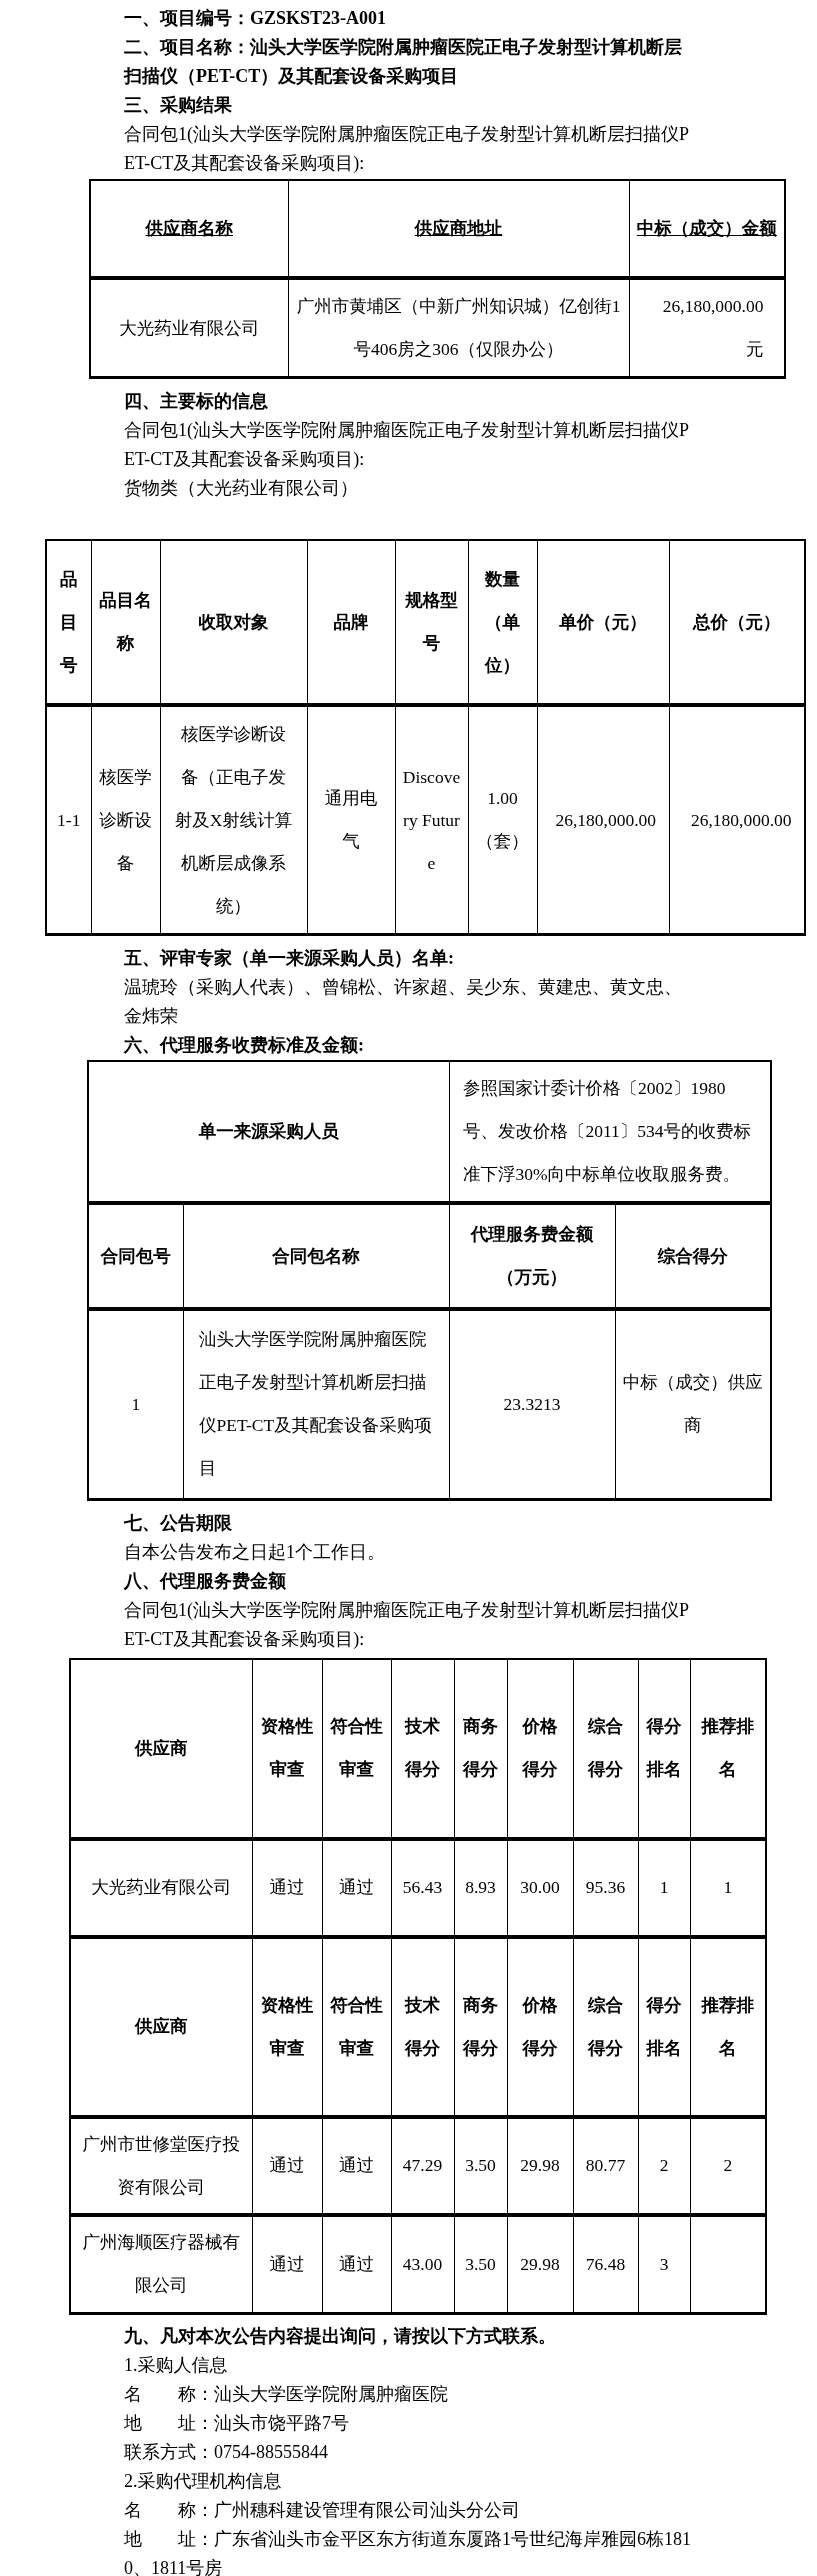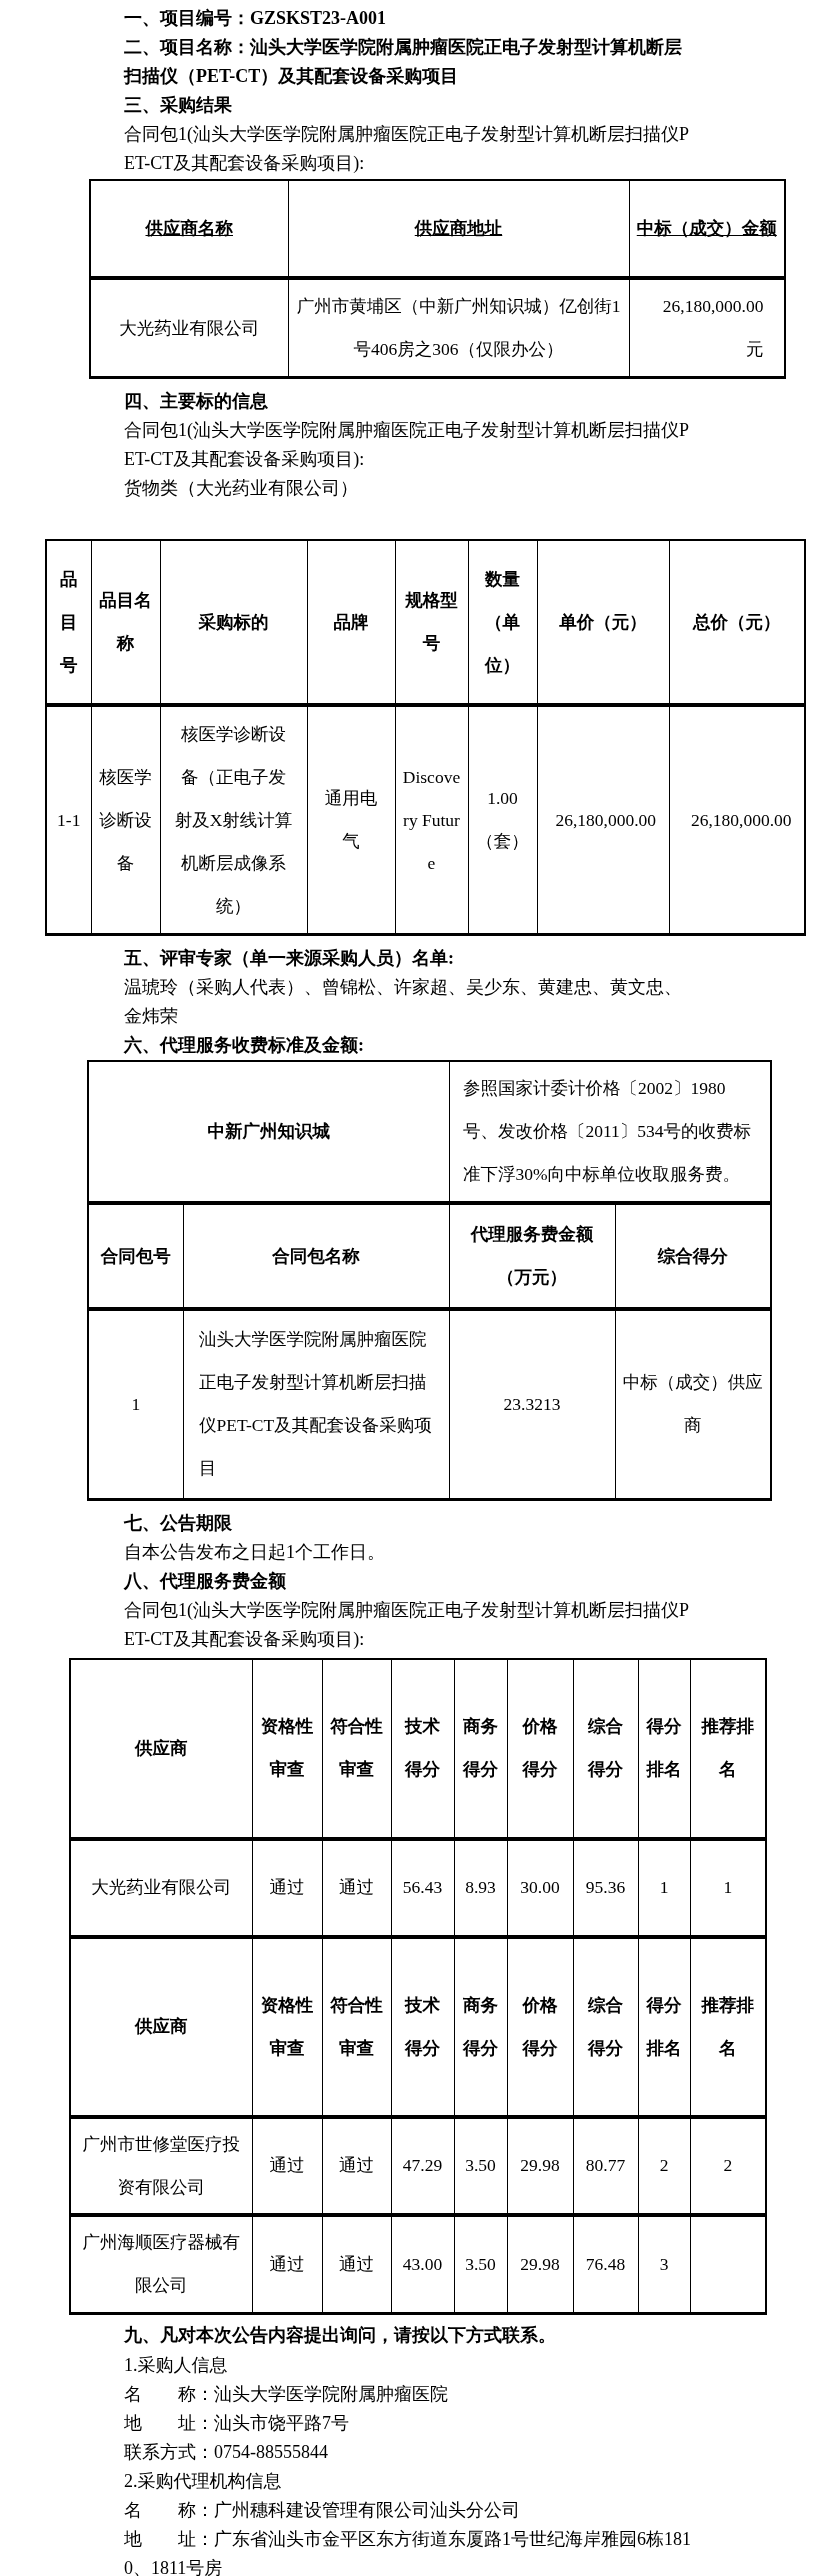--- a/index.html
+++ b/index.html
@@ -13,21 +13,21 @@
   }
   .doc { padding-top: 4.1px; padding-bottom: 15.5px; }
   .text {
     margin: 0 124px;
     line-height: 29px;
     text-align: left;
     word-break: break-all;
   }
   .bold { font-weight: bold; }
   .mt25 { margin-top: 8px; }
-  .mt15 { margin-top: 7.7px; font-family: Liberation Mono, monospace; }
+  .mt15 { margin-top: 7.7px; }
 
   table {
     border-collapse: collapse;
     table-layout: fixed;
     border: 2.1px solid #000;
     border-bottom-width: 3.6px;
   }
   td {
     border: 1px solid #000;
     text-align: center;
@@ -106,21 +106,21 @@
         <col style="width:88px">
       <col style="width:73px">
         <col style="width:69px">
         <col style="width:132px">
         <col style="width:136px">
     </colgroup>
     <tbody>
       <tr class="hdr sep r-hdr">
         <td>品目号</td>
         <td>品目名称</td>
-        <td>采购标的</td>
+        <td>收取对象</td>
         <td>品牌</td>
         <td>规格型号</td>
         <td>数量（单位）</td>
         <td>单价（元）</td>
         <td>总价（元）</td>
       </tr>
       <tr class="r-data">
         <td>1-1</td>
         <td>核医学诊断设备</td>
         <td class="cell-target">核医学诊断设备（正电子发射及X射线计算机断层成像系统）</td>
@@ -139,21 +139,21 @@
 
   <table class="t3">
     <colgroup>
         <col style="width:95px">
         <col style="width:266px">
         <col style="width:166px">
         <col style="width:156px">
       </colgroup>
     <tbody>
       <tr class="sep r-std">
-        <td class="bold" colspan="2">中新广州知识城</td>
+        <td class="bold" colspan="2">单一来源采购人员</td>
         <td class="cell-std-text" colspan="2">参照国家计委计价格〔2002〕1980号、发改价格〔2011〕534号的收费标准下浮30%向中标单位收取服务费。</td>
       </tr>
       <tr class="hdr sep r-hdr">
         <td>合同包号</td>
         <td>合同包名称</td>
         <td>代理服务费金额（万元）</td>
         <td>综合得分</td>
       </tr>
       <tr class="r-data">
         <td>1</td>

